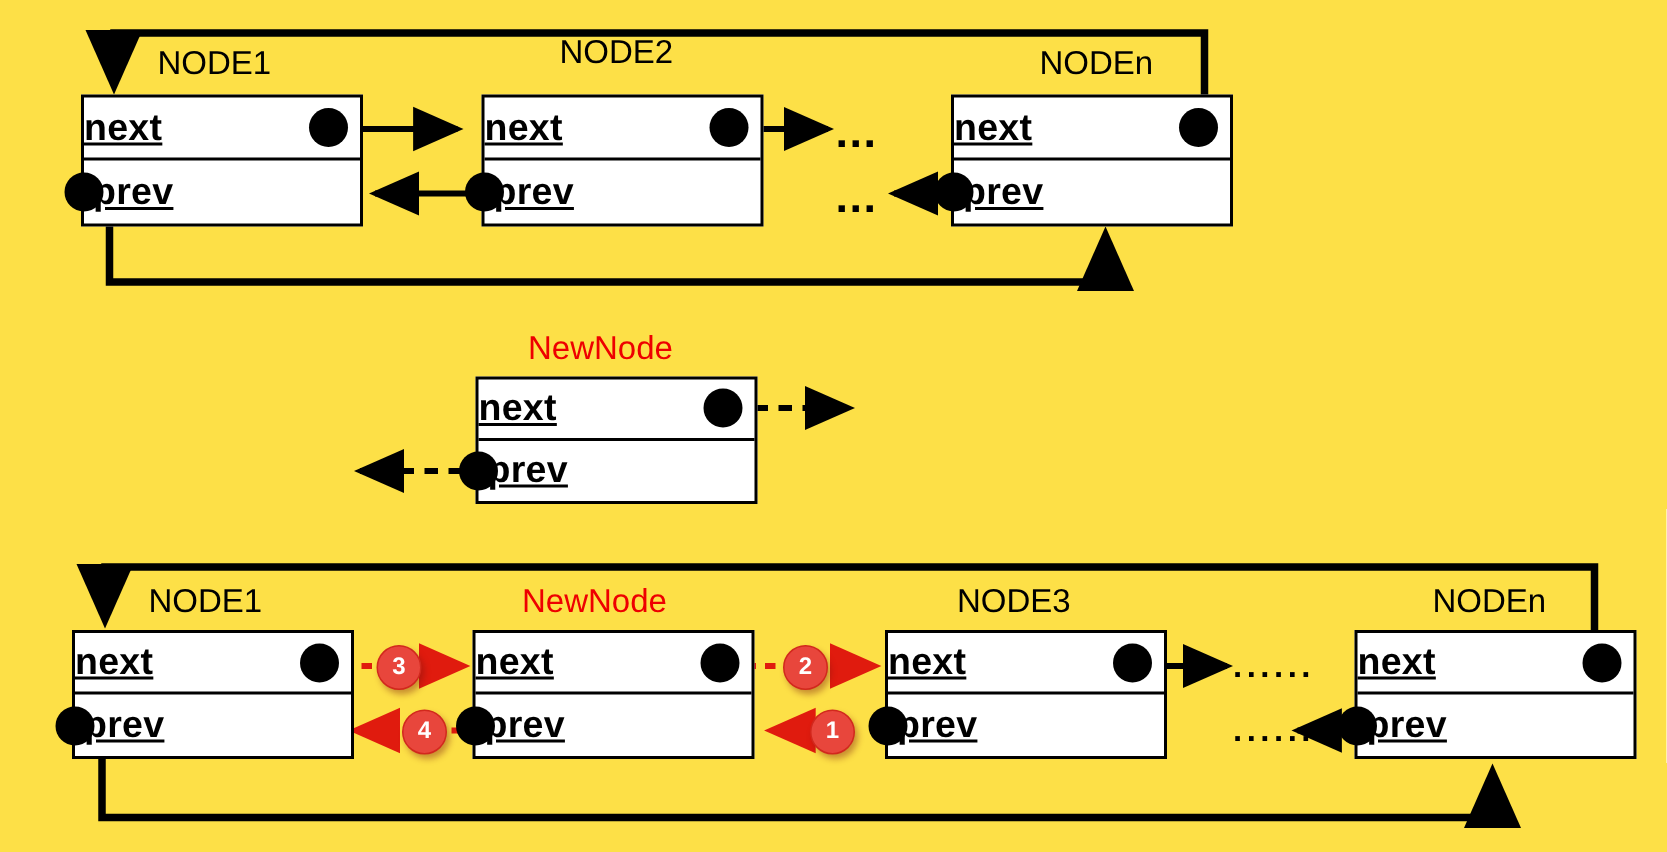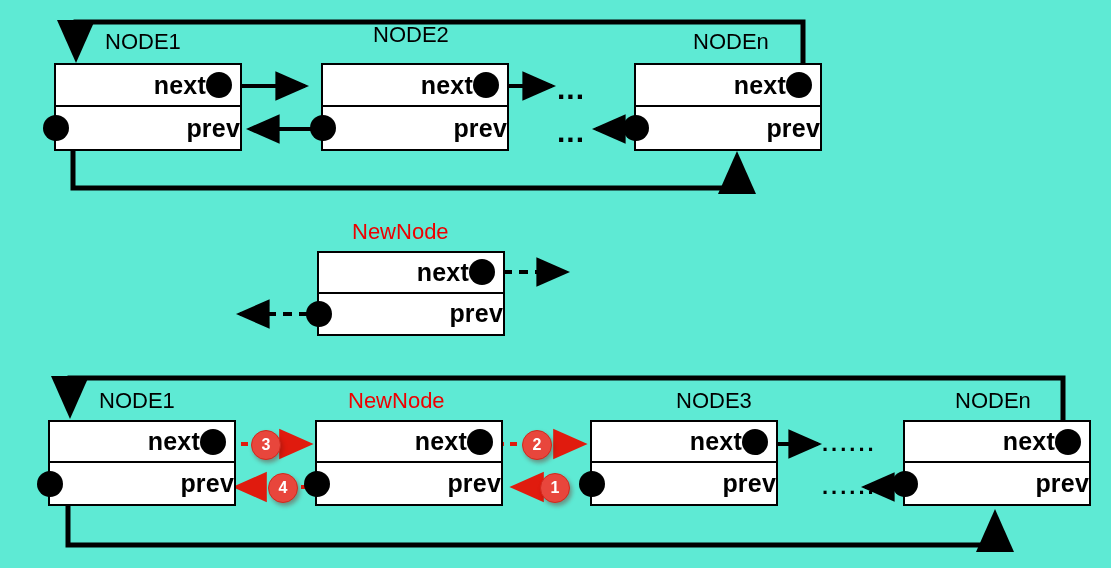--- a/index.html
+++ b/index.html
@@ -7,21 +7,21 @@
     padding: 0;
     background: #ffffff;
   }
   body {
     font-family: "Liberation Sans", sans-serif;
   }
   #canvas {
     position: relative;
     width: 1111px;
     height: 568px;
-    background: #5eead4;
+    background: #fde047;
     overflow: hidden;
   }
   #svg-layer {
     position: absolute;
     left: 0;
     top: 0;
     width: 1111px;
     height: 568px;
   }
 
@@ -32,21 +32,22 @@
     border: 2px solid #000000;
     background: #ffffff;
     z-index: 5;
   }
   .node-cell {
     position: relative;
     box-sizing: border-box;
     height: 50%;
     display: flex;
     align-items: center;
-    justify-content: flex-end;
+    justify-content: flex-start;
+    text-decoration: underline;
   }
   .node-cell.top {
     border-bottom: 2px solid #000000;
   }
   .cell-label {
     font-size: 25px;
     font-weight: bold;
     color: #000000;
     line-height: 1;
     letter-spacing: 0.2px;
@@ -68,21 +69,21 @@
   }
   .dot.left {
     left: -13px;
     top: 50%;
     transform: translateY(-50%);
   }
   .cell-label.shift-left {
     margin-right: 34px;
   }
   .cell-label.shift-right {
-    margin-left: 20px;
+    margin-left: 6px;
   }
 
   
   .node-caption {
     position: absolute;
     font-size: 22px;
     font-weight: normal;
     color: #000000;
     white-space: nowrap;
     z-index: 6;
@@ -283,21 +284,21 @@
     <div class="node-cell top">
       <span class="cell-label shift-left">next</span>
       <span class="dot right"></span>
     </div>
     <div class="node-cell">
       <span class="cell-label shift-right">prev</span>
       <span class="dot left"></span>
     </div>
   </div>
 
-  <div class="node-caption" style="left:676px; top:388px;">NODE3</div>
+  <div class="node-caption" style="left:638px; top:388px;">NODE3</div>
   <div class="node-box" style="left:590px; top:420px; width:188px; height:86px;">
     <div class="node-cell top">
       <span class="cell-label shift-left">next</span>
       <span class="dot right"></span>
     </div>
     <div class="node-cell">
       <span class="cell-label shift-right">prev</span>
       <span class="dot left"></span>
     </div>
   </div>

